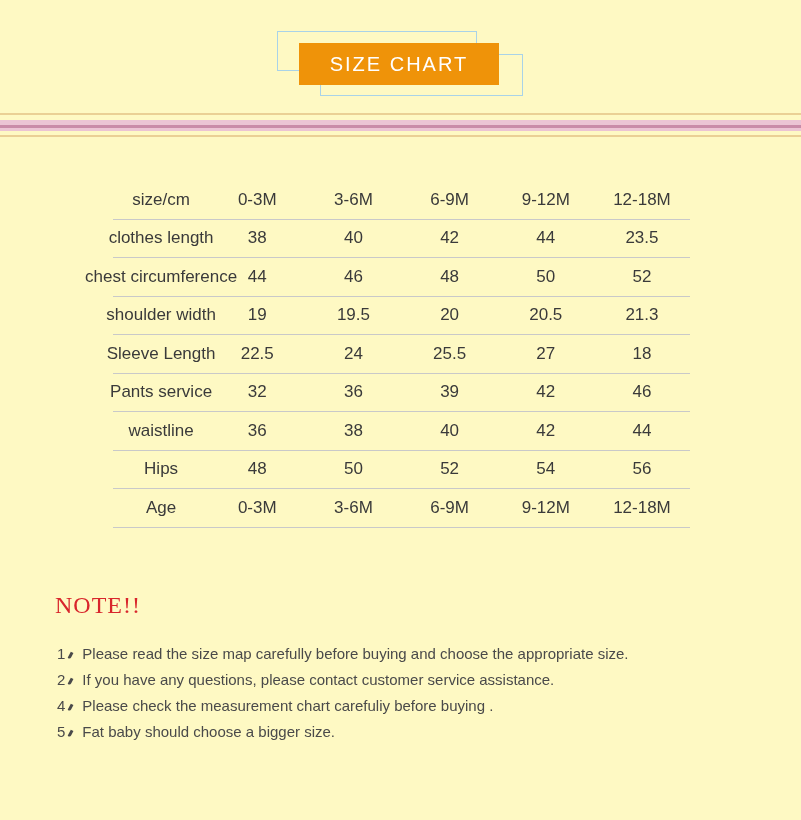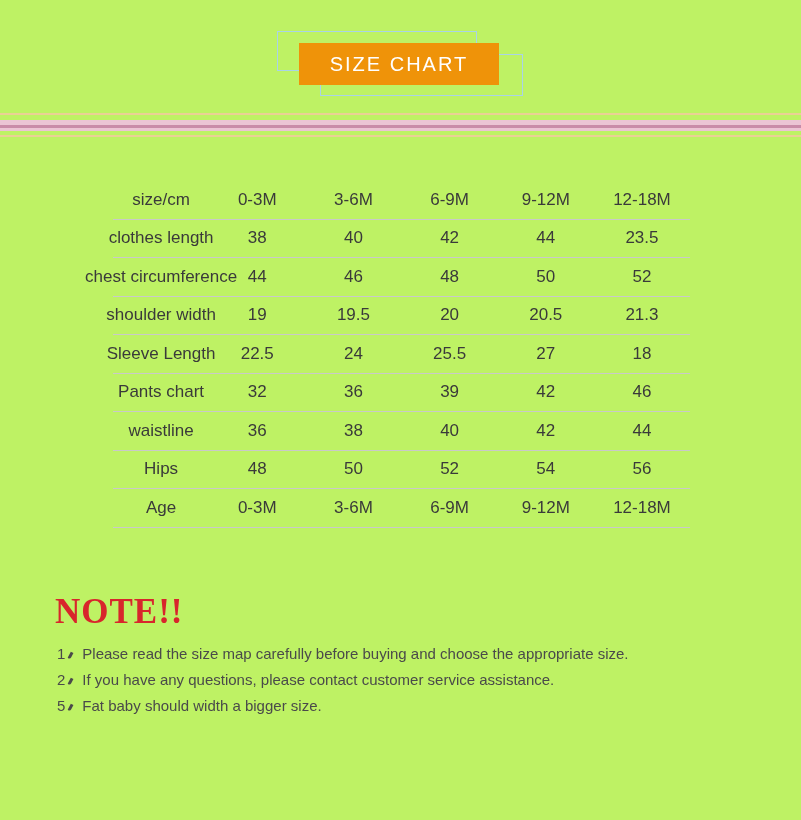--- a/index.html
+++ b/index.html
@@ -1,17 +1,17 @@
 <!DOCTYPE html>
 <html><head>
 <meta charset="utf-8">
 <style>
   * { margin:0; padding:0; box-sizing:border-box; }
   body { background:#ffffff; font-family:"Liberation Sans","DejaVu Sans",sans-serif; }
-  .page { position:relative; width:801px; height:820px; background:#bef264; overflow:hidden; }
+  .page { position:relative; width:801px; height:820px; background:#fef9c3; overflow:hidden; }
 
   
   .blue-rect { position:absolute; border:1px solid #A9D3E8; background:transparent; z-index:1; }
   .blue-rect.r1 { left:277px; top:31px; width:200px; height:40px; }
   .blue-rect.r2 { left:320px; top:54px; width:203px; height:42px; }
   .banner { position:absolute; left:299px; top:43px; width:200px; height:42px;
             background:#EF9309; z-index:2; display:flex; align-items:center; justify-content:center; }
   .banner span { color:#ffffff; font-size:20px; letter-spacing:2px; }
 
   
@@ -22,21 +22,21 @@
   .stripe-pink { position:absolute; left:0; top:7px; width:100%; height:11px; background:#EBC4D4; }
   .stripe-mauve { position:absolute; left:0; top:5px; width:100%; height:3px; background:#C98BA8; }
 
   
   .size-table { position:absolute; left:113px; top:181px; width:577px; color:#3A3A3A; font-size:17px; }
   .t-row { display:flex; height:38.5px; align-items:center; border-bottom:1px solid #C9C9C9; }
   .t-cell { flex:1 1 0; min-width:0; display:flex; justify-content:center; align-items:center; white-space:nowrap; }
 
   
   .note-heading { position:absolute; left:55px; top:592px; font-family:"Liberation Serif","DejaVu Serif",serif;
-                  font-size:35px; color:#D8262C; letter-spacing:1px;font-weight:bold; }
+                  font-size:24px; color:#D8262C; letter-spacing:1px; }
   .note-list { position:absolute; left:57px; top:641px; width:700px; list-style:none;
                font-size:15px; color:#4A4A4A; }
   .note-item { height:26px; line-height:26px; white-space:nowrap; }
   .note-num { display:inline-block; }
   .dun-comma { display:inline-block; width:3px; height:7px; background:#4A4A4A;
                border-radius:0 0 3px 1px; transform:rotate(28deg);
                margin:0 10px 0 4px; }
 </style>
 </head>
 <body>
@@ -92,21 +92,21 @@
       </div>
       <div class="t-row">
         <div class="t-cell">Sleeve Length</div>
         <div class="t-cell">22.5</div>
         <div class="t-cell">24</div>
         <div class="t-cell">25.5</div>
         <div class="t-cell">27</div>
         <div class="t-cell">18</div>
       </div>
       <div class="t-row">
-        <div class="t-cell">Pants chart</div>
+        <div class="t-cell">Pants service</div>
         <div class="t-cell">32</div>
         <div class="t-cell">36</div>
         <div class="t-cell">39</div>
         <div class="t-cell">42</div>
         <div class="t-cell">46</div>
       </div>
       <div class="t-row">
         <div class="t-cell">waistline</div>
         <div class="t-cell">36</div>
         <div class="t-cell">38</div>
@@ -129,16 +129,17 @@
         <div class="t-cell">6-9M</div>
         <div class="t-cell">9-12M</div>
         <div class="t-cell">12-18M</div>
       </div>
     </div>
 
   <div class="note-heading">NOTE!!</div>
   <ul class="note-list">
       <li class="note-item"><span class="note-num">1</span><span class="dun-comma"></span><span>Please read the size map carefully before buying and choose the appropriate size.</span></li>
       <li class="note-item"><span class="note-num">2</span><span class="dun-comma"></span><span>If you have any questions, please contact customer service assistance.</span></li>
-      <li class="note-item"><span class="note-num">5</span><span class="dun-comma"></span><span>Fat baby should width a bigger size.</span></li>
+      <li class="note-item"><span class="note-num">4</span><span class="dun-comma"></span><span>Please check  the  measurement chart carefuliy before buying .</span></li>
+      <li class="note-item"><span class="note-num">5</span><span class="dun-comma"></span><span>Fat baby should choose a bigger size.</span></li>
     </ul>
 
 </div>
 
 </body></html>

